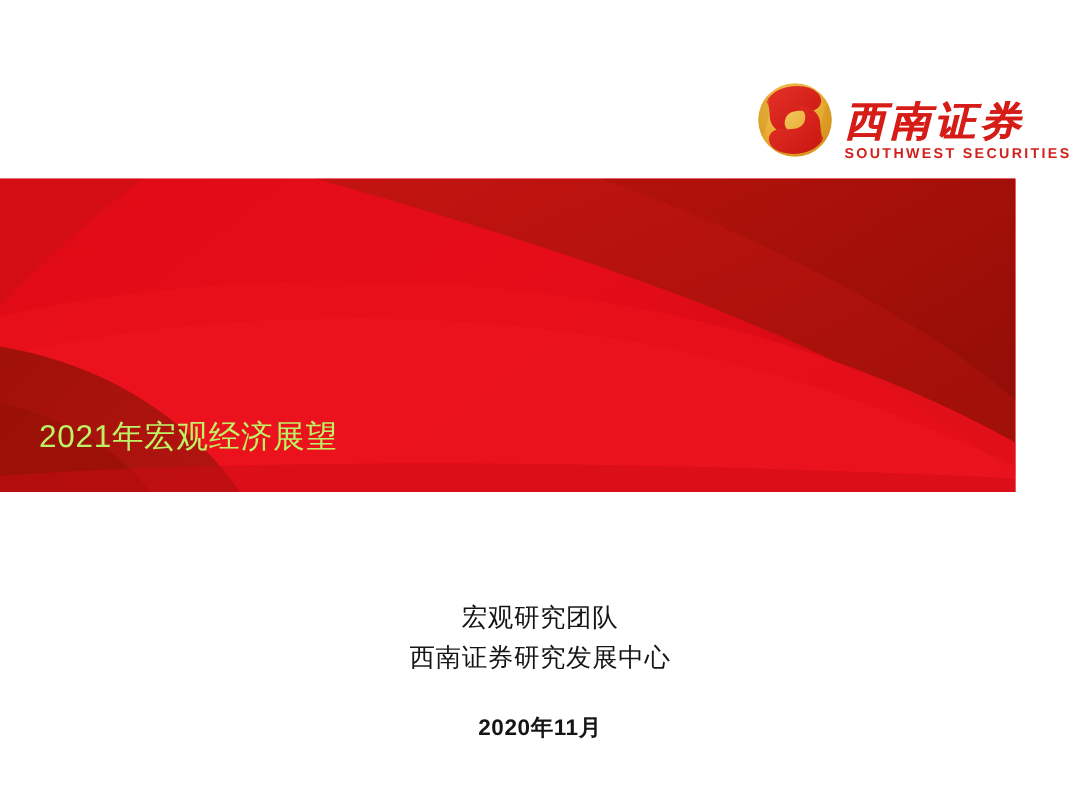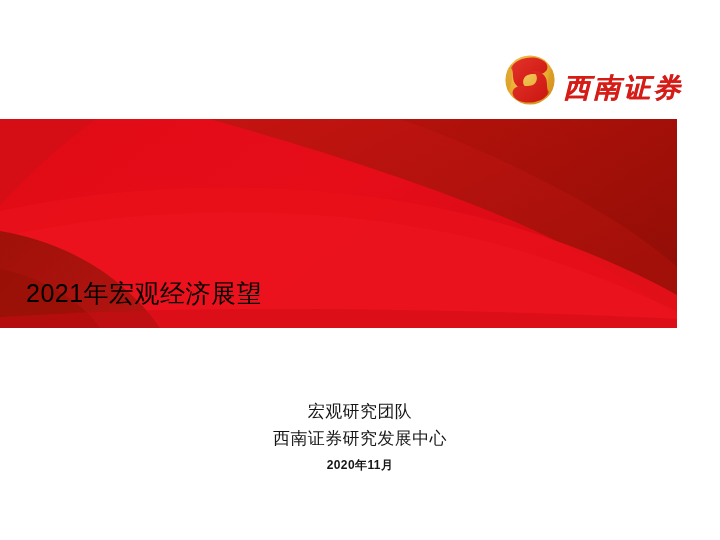--- a/index.html
+++ b/index.html
@@ -81,23 +81,23 @@
   .banner svg {
     position: absolute;
     inset: 0;
     display: block;
   }
 
   .banner-kicker {
     position: absolute;
     left: 26px;
     top: 158px;
-    font-size: 25px;
+    font-size: 21px;
     font-weight: 400;
-    color: #000000;
+    color: #bef264;
     letter-spacing: 0.5px;
     white-space: nowrap;
     z-index: 5;
   }
 
   
   .footer-block {
     position: absolute;
     left: 0;
     right: 0;
@@ -107,21 +107,22 @@
   }
   .footer-line {
     font-size: 17px;
     line-height: 27px;
     font-weight: 400;
     letter-spacing: 0.4px;
     white-space: nowrap;
   }
   .footer-line.bold {
     font-weight: 700;
-    font-size: 12px;
+    font-size: 15px;
+    margin-top: 20px;
   }
 </style>
 </head>
 <body>
 
 <div class="slide">
 
   <div class="logo-lockup">
 
     <div class="logo-mark">
@@ -158,20 +159,21 @@
                    C 44.4 31.5, 43.5 36, 46 39 Z" fill="url(#redGrad)"></path>
 
           <path d="M 2 44 C 10 33, 12 15, 7 2 L -2 2 L -2 56 Z" fill="#CE8C18" opacity="0.35"></path>
           <path d="M 52 10 C 44 21, 42 39, 47 52 L 56 52 L 56 -2 Z" fill="#CE8C18" opacity="0.3"></path>
         </g>
       </svg>
     </div>
 
     <div class="logo-wordmark">
       <div class="logo-cn">西南证券</div>
+      <div class="logo-en">SOUTHWEST SECURITIES</div>
     </div>
   </div>
 
   <div class="banner">
     <svg viewBox="0 0 677 209" preserveAspectRatio="none" width="677" height="209" aria-hidden="true">
       <defs>
         <linearGradient id="bgRed" x1="0" y1="0" x2="1" y2="0.4">
           <stop offset="0%" stop-color="#E00B16"></stop>
           <stop offset="55%" stop-color="#E60D19"></stop>
           <stop offset="100%" stop-color="#D50A14"></stop>

